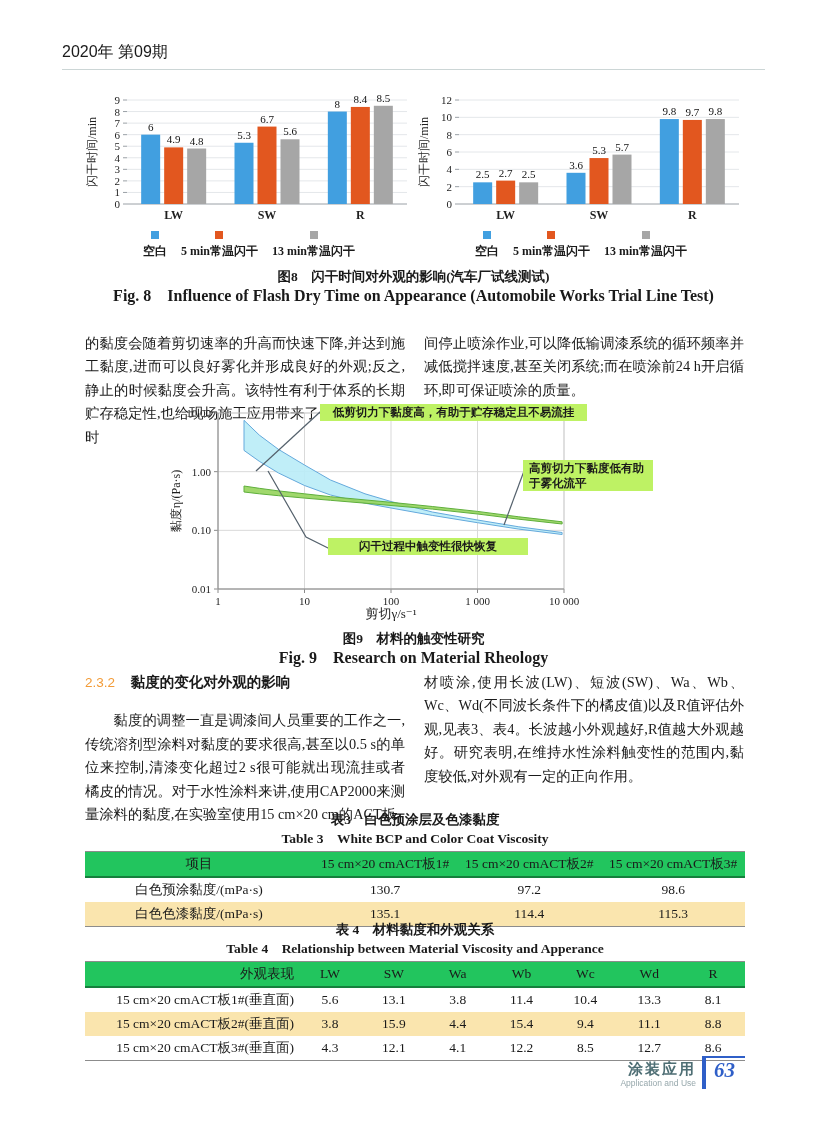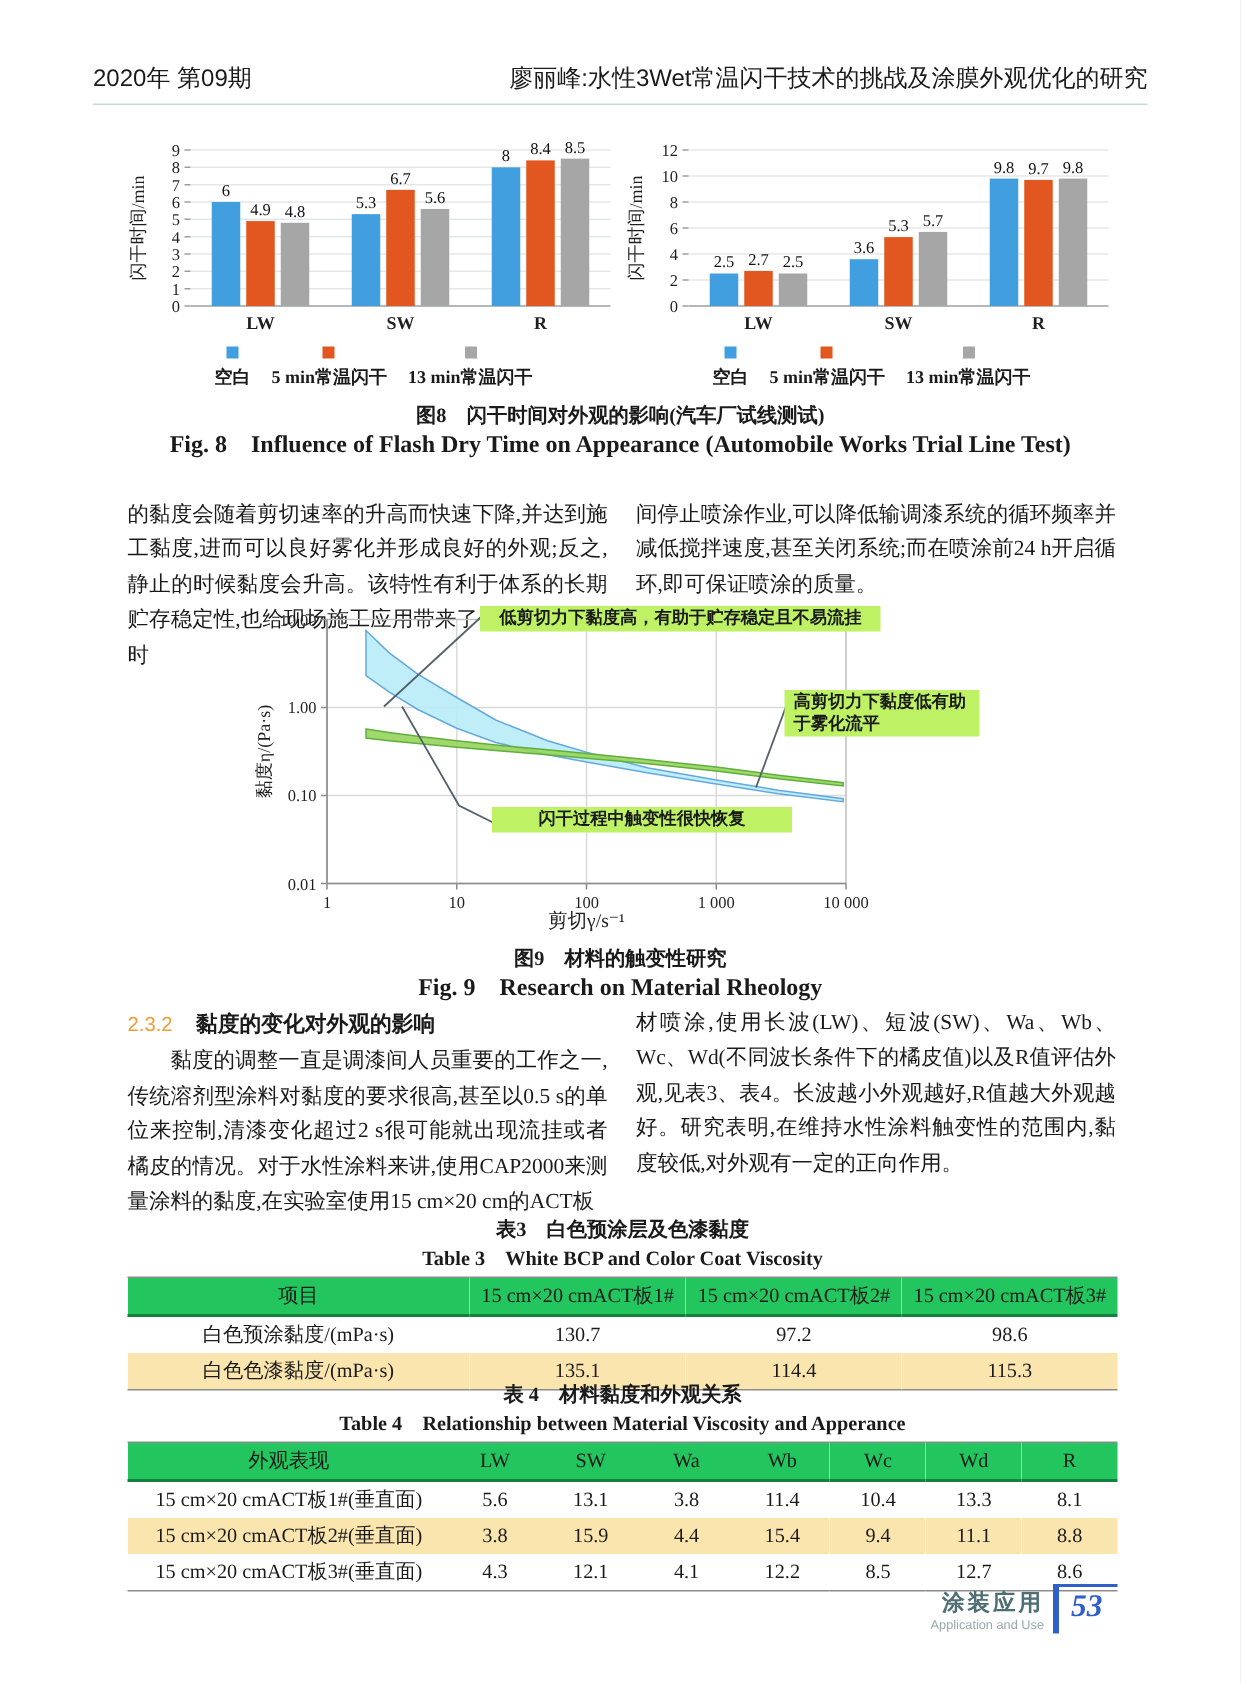--- a/index.html
+++ b/index.html
@@ -23,21 +23,21 @@
   .cap-zh{font-size:13.5px;}
   .cap-en{font-size:16px;}
   #fig8cap{left:0;top:268px;}
   #fig9cap{left:0;top:630px;}
 
   
   .two-col{left:85px;width:660px;display:flex;gap:19px;}
   .col{width:320px;font-size:14.3px;line-height:23.4px;text-align:justify;}
   #paras{top:332px;}
   #sec232{top:671px;}
-  .sec-head{font-size:14.5px;margin-bottom:1px;}
+  .sec-head{font-size:14.5px;margin-bottom:15px;}
   .sec-num{color:#f29b38;font-family:"Liberation Sans","DejaVu Sans",sans-serif;font-size:13.5px;margin-right:12px;}
   .sec-title{font-weight:700;}
   .indent{text-indent:2em;}
 
   
   #fig9{left:168px;top:403px;width:502px;height:225px;}
   #fig9 svg{position:absolute;left:0;top:0;}
   .ann{position:absolute;background:#bef264;font-size:11.5px;font-weight:700;line-height:14.5px;
        padding:1px 6px;white-space:nowrap;}
   .ann-top{left:152px;top:1px;width:255px;text-align:center;}
@@ -48,38 +48,37 @@
   .tblwrap{left:85px;width:660px;}
   #t3wrap{top:810px;}
   #t4wrap{top:920px;}
   .tbl-title{text-align:center;font-weight:700;font-size:13.5px;line-height:19px;}
   table.datatable{width:660px;border-collapse:collapse;table-layout:fixed;font-size:13.5px;margin-top:3px;
        border-top:1.5px solid #8c8c8c;border-bottom:1.5px solid #8c8c8c;}
   table.datatable th{font-weight:400;}
   table.datatable th,table.datatable td{padding:3px 4px;text-align:center;overflow:hidden;}
   table.datatable thead tr{background:#22c55e;border-bottom:2px solid #15803d;}
   table.datatable tbody tr:nth-child(even){background:#fae5ae;}
-  #table4 th:first-child,#table4 td:first-child{text-align:center;padding-left:6px;margin-top:29px;}
+  #table4 th:first-child,#table4 td:first-child{text-align:right;padding-left:6px;margin-top:29px;}
 
   
   .footer{right:82px;top:1056px;display:flex;align-items:center;gap:0;}
   .footer-text{text-align:right;margin-right:6px;padding-top:4px;}
   .footer-zh{font-size:15px;font-weight:700;color:#4e6e74;letter-spacing:2px;line-height:17px;}
   .footer-en{font-size:8.5px;color:#97a8ac;font-family:"Liberation Sans","DejaVu Sans",sans-serif;}
   .page-num-box{border-left:4px solid #2f5fc8;border-top:2px solid #2f5fc8;padding:1px 10px 8px 8px;}
   .page-num{font-size:21px;font-weight:700;font-style:italic;color:#2f5fc8;line-height:22px;}
 </style>
 </head>
 <body>
 
 <div class="page">
 
   <div class="abs hdr">
     <span>2020年  第09期</span>
-    <span>廖丽峰:水性3Wet常温闪干技术的挑战及涂膜外观优化的研究</span>
   </div>
 
   <div class="abs charts-row">
     <div class="chart">
       <svg id="barL" width="328" height="146">
           <line x1="42" y1="120" x2="322" y2="120" stroke="#9aa0a6" stroke-width="1"></line>
           <line x1="38" y1="120" x2="42" y2="120" stroke="#9aa0a6" stroke-width="1"></line>
           <text x="35" y="124" font-size="11" text-anchor="end" fill="#1f1f1f" font-family="&quot;Liberation Serif&quot;,&quot;DejaVu Serif&quot;,serif">0</text>
           <line x1="42" y1="108.44444444444444" x2="322" y2="108.44444444444444" stroke="#e4e7ea" stroke-width="1"></line>
           <line x1="38" y1="108.44444444444444" x2="42" y2="108.44444444444444" stroke="#9aa0a6" stroke-width="1"></line>
@@ -355,17 +354,17 @@
         </tbody>
       </table>
   </div>
 
   <div class="abs footer">
     <div class="footer-text">
       <div class="footer-zh">涂装应用</div>
       <div class="footer-en">Application and Use</div>
     </div>
     <div class="page-num-box">
-      <div class="page-num">53</div>
+      <div class="page-num">63</div>
     </div>
   </div>
 
 </div>
 
 </body></html>

